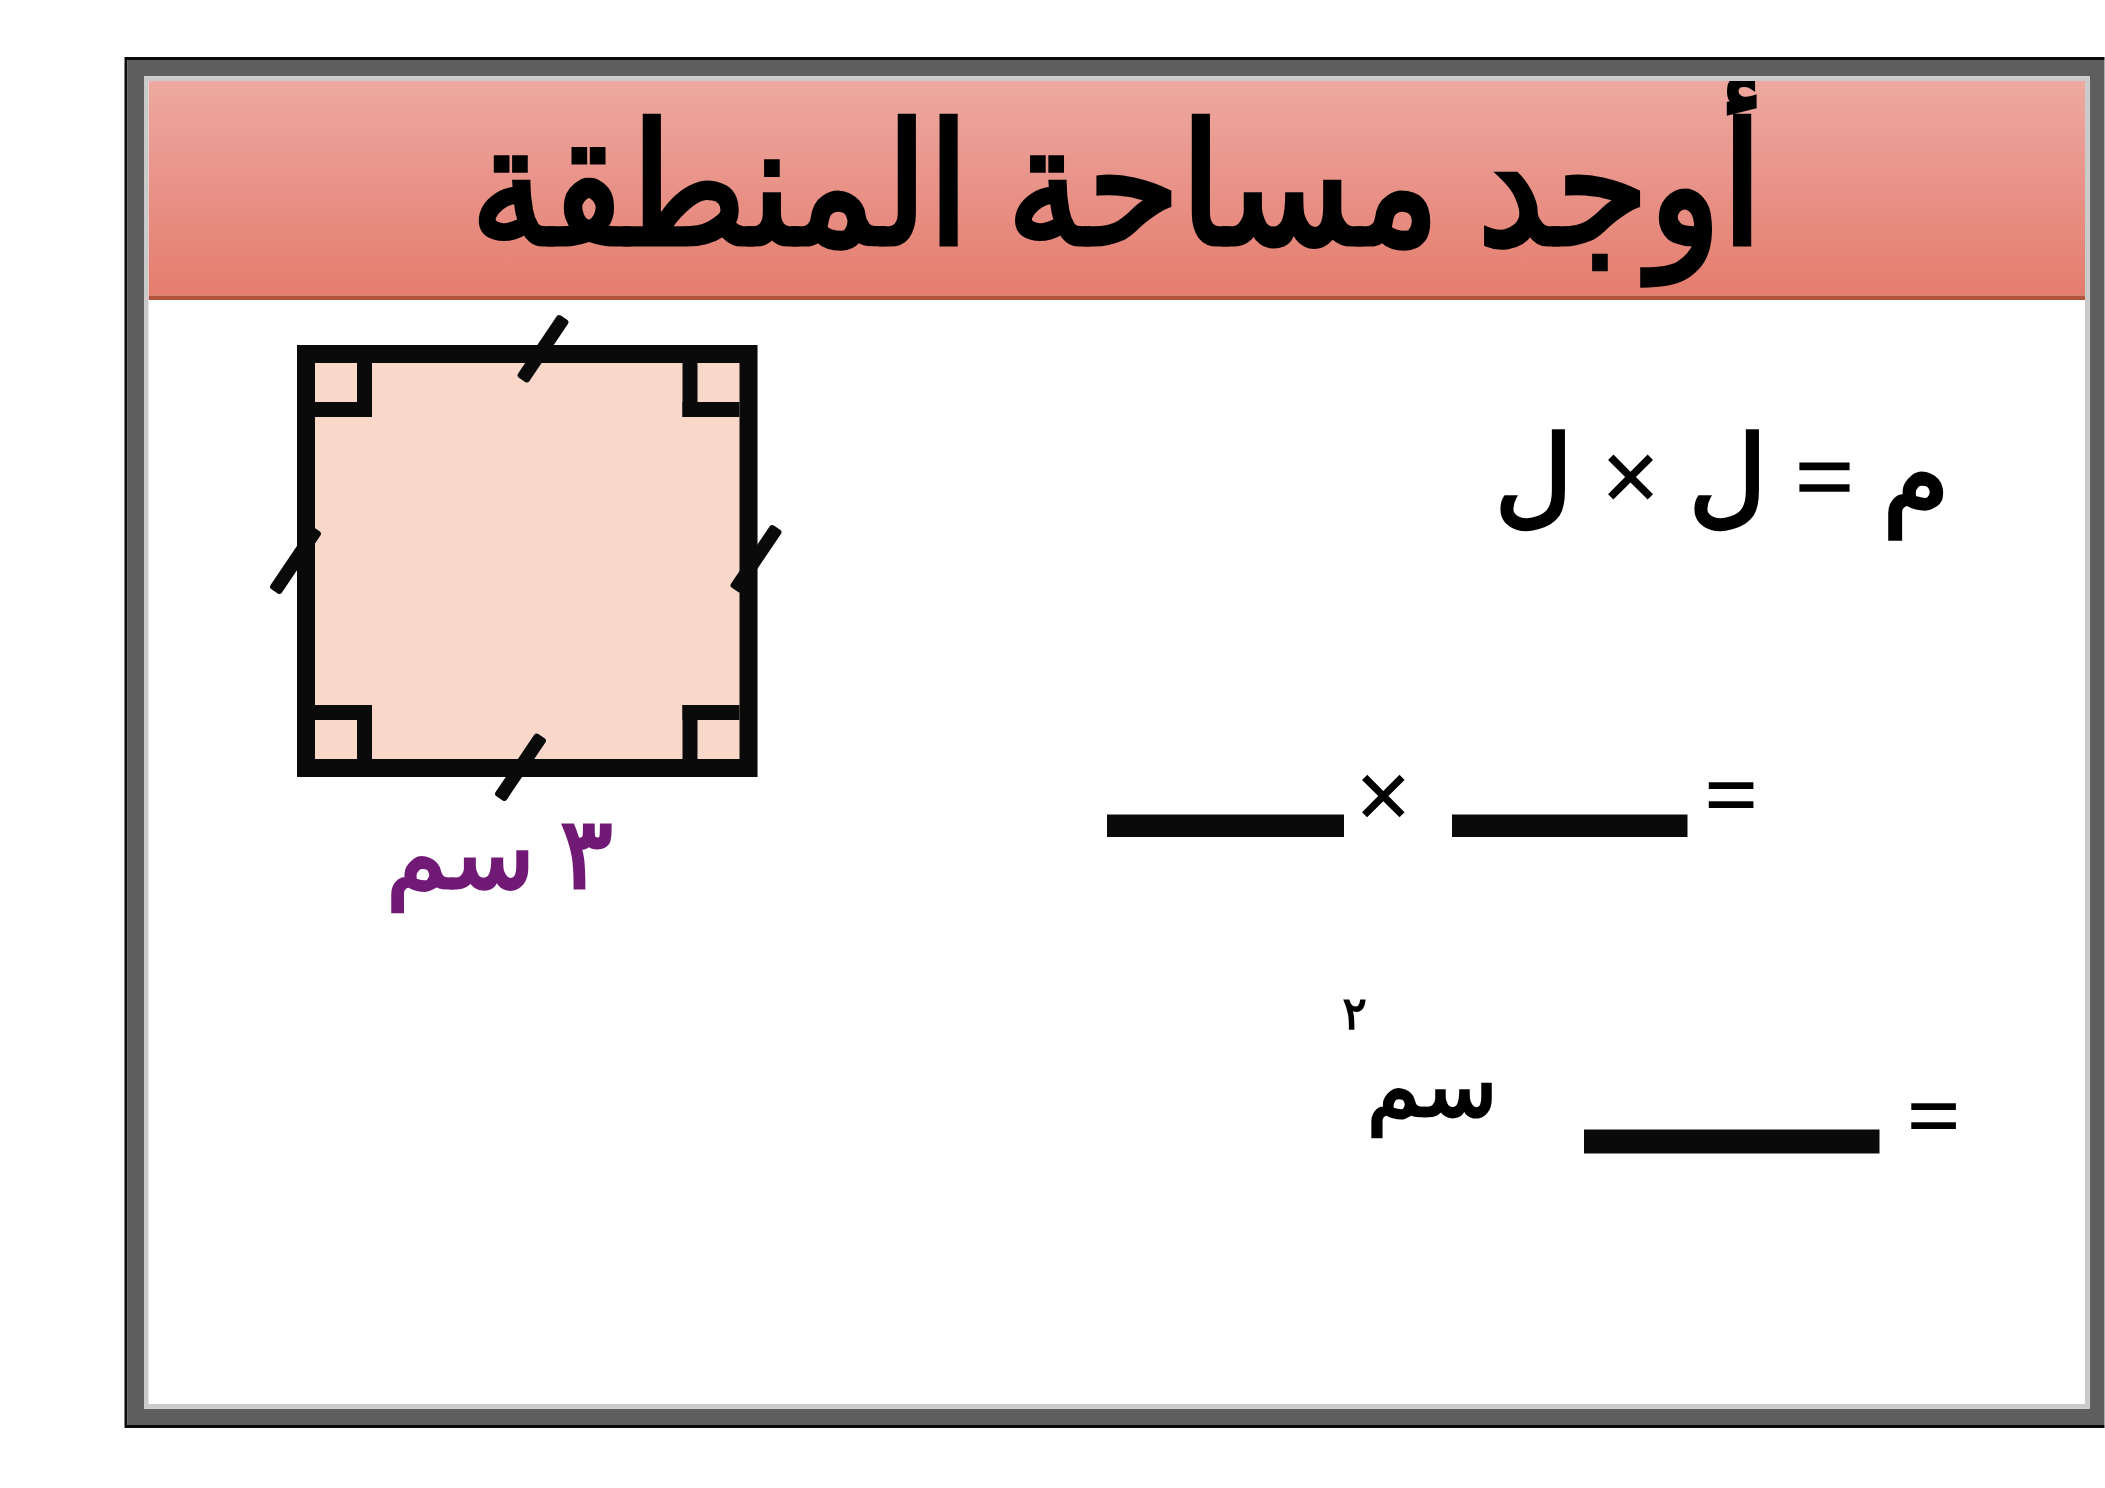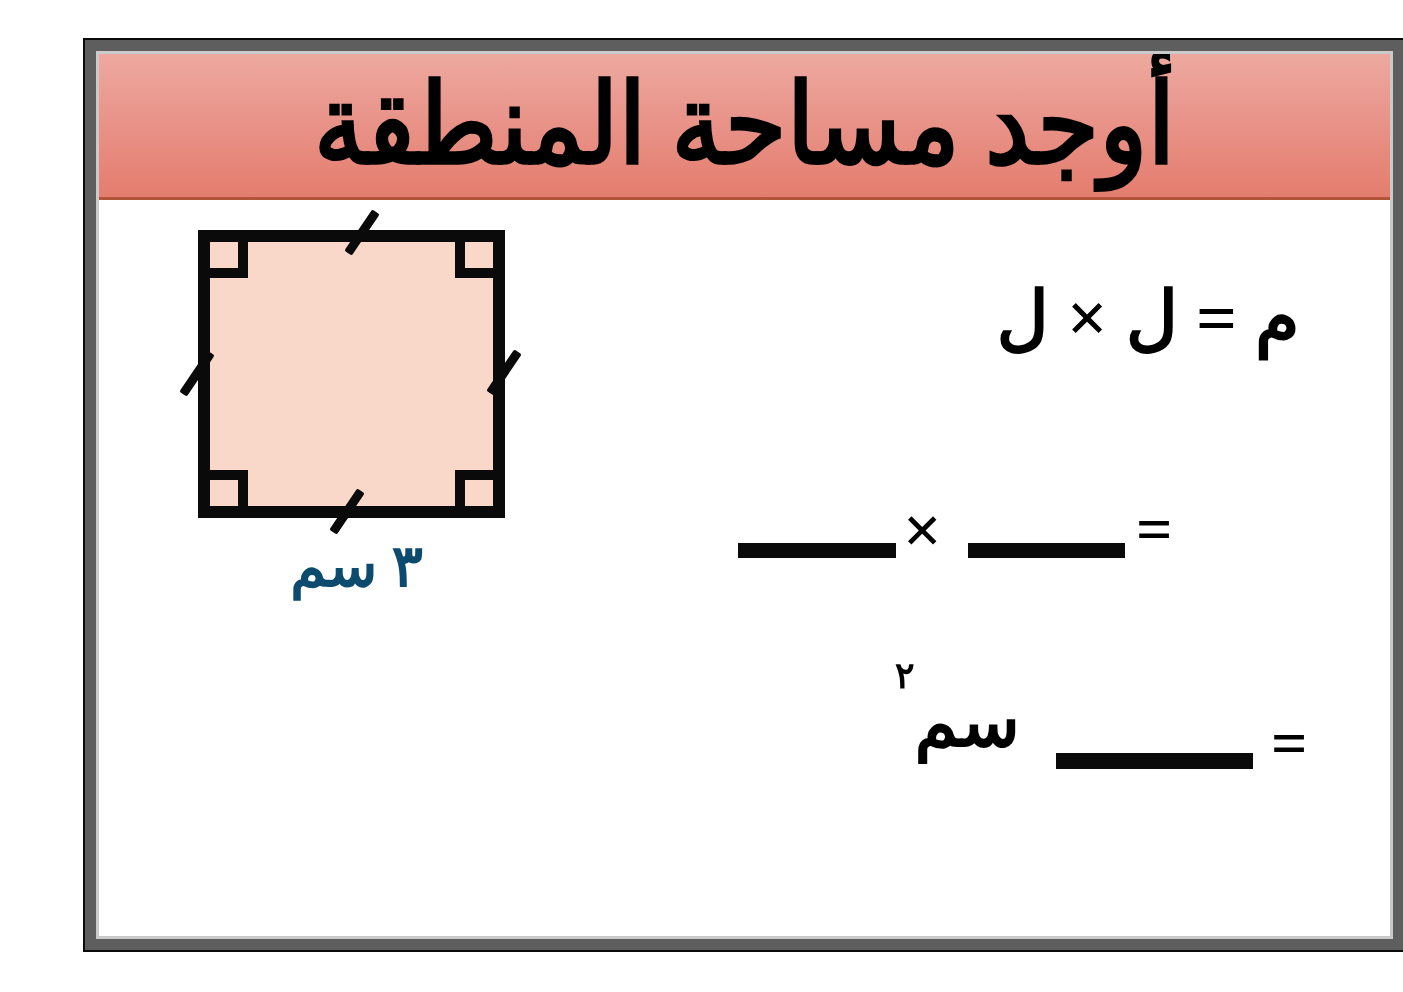--- a/index.html
+++ b/index.html
@@ -79,25 +79,25 @@
   }
   .tick-top    { left: 294px; top: 228px; }
   .tick-left   { left: 129px; top: 369px; }
   .tick-right  { left: 436px; top: 368px; }
   .tick-bottom { left: 279px; top: 507px; }
 
   .side-label {
     position: absolute;
     left: 200px; top: 535px;
     width: 180px;
-    text-align: right;
+    text-align: center;
     direction: rtl;
-    font-size: 58px;
+    font-size: 66px;
     font-weight: bold;
-    color: #0c4a6e;
+    color: #701a75;
     line-height: 1.1;
   }
 
   
   .formula-line {
     position: absolute;
     left: 885px; top: 248px;
     width: 440px; height: 138px;
     display: flex;
     align-items: center;
@@ -121,21 +121,21 @@
 
   .blank { position: absolute; background: #0a0a0a; }
   .blank-a { left: 925px;  top: 543px; width: 157px; height: 15px; }
   .blank-b { left: 695px;  top: 543px; width: 158px; height: 15px; }
   .blank-c { left: 1013px; top: 753px; width: 197px; height: 16px; }
 
   .unit-block {
     position: absolute;
     left: 852px; top: 676px;
     direction: rtl;
-    font-size: 70px;
+    font-size: 58px;
     font-weight: bold;
     color: #000000;
     line-height: 1;
     white-space: nowrap;
   }
   .unit-block sup {
     font-size: 0.52em;
     vertical-align: 58px;
     line-height: 0;
   }

